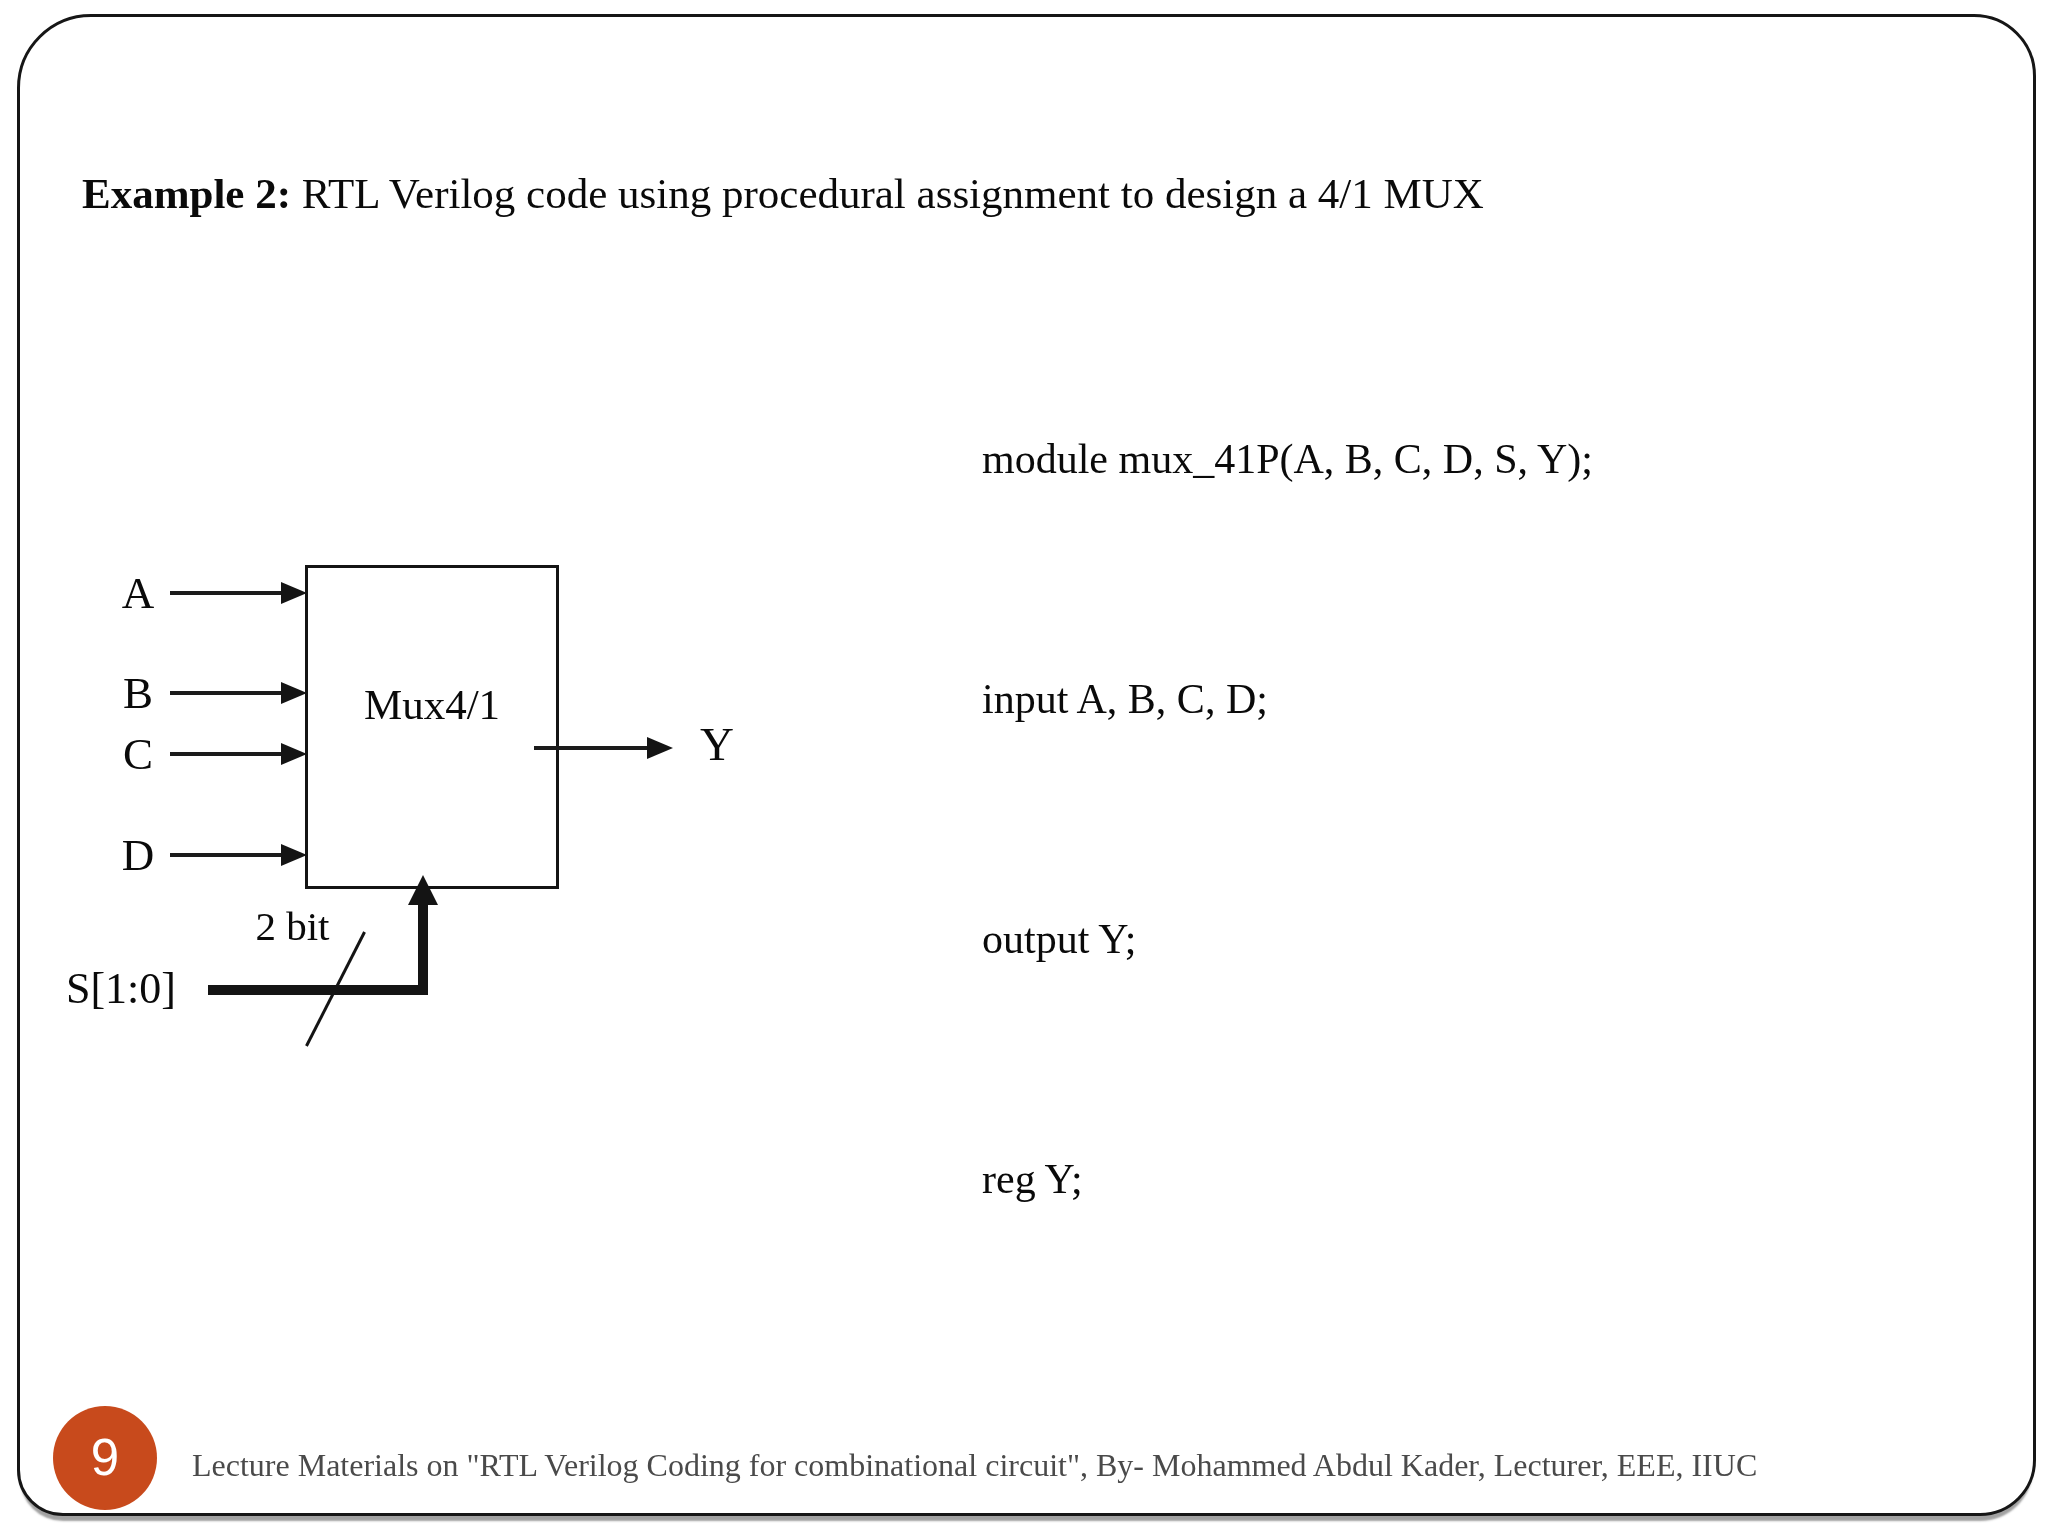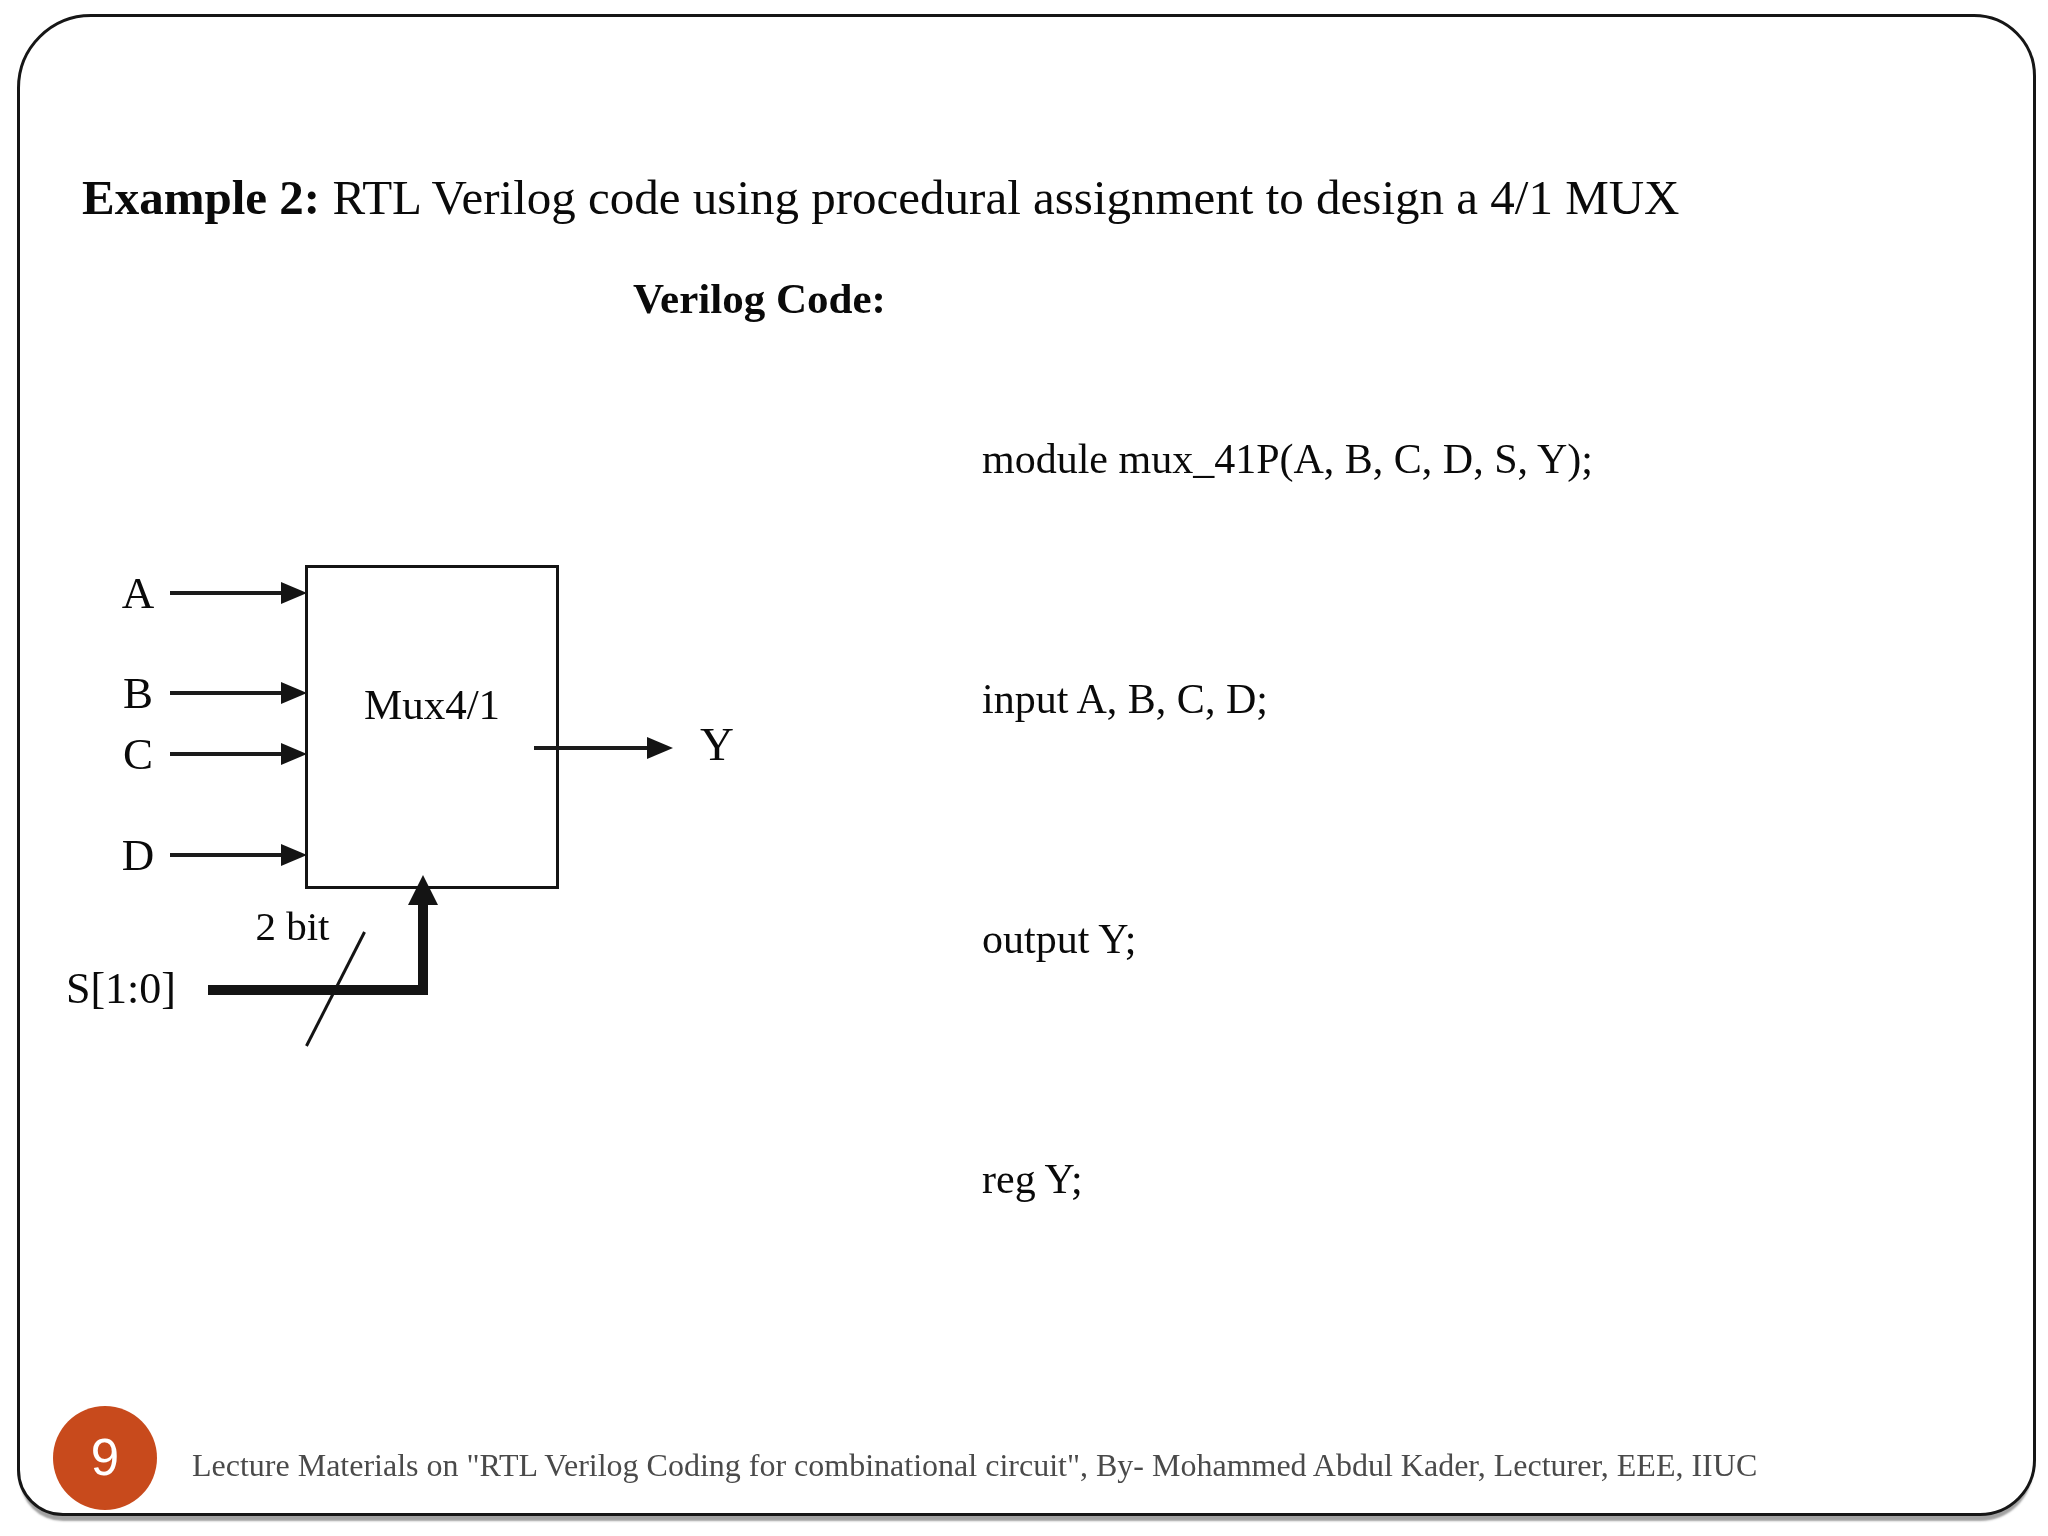--- a/index.html
+++ b/index.html
@@ -15,21 +15,21 @@
     box-shadow:0 8px 2px -3px rgba(110,110,110,0.65);
     background:#ffffff;
   }
   .title{
     position:absolute;left:62px;top:48px;width:1880px;
     font-size:51px;font-weight:bold;letter-spacing:0.5px;
     white-space:nowrap;
   }
   .example-line{
     position:absolute;left:62px;top:152px;width:1700px;
-    font-size:49px;white-space:nowrap;
+    font-size:43px;white-space:nowrap;
   }
   .example-line b{font-weight:bold;}
   .code-label{
     position:absolute;left:613px;top:242px;height:80px;line-height:80px;
     font-size:43px;font-weight:bold;white-space:nowrap;
   }
   .code-block{
     position:absolute;left:962px;top:242px;
     font-size:42px;line-height:80px;white-space:pre;
   }
@@ -87,21 +87,20 @@
 </head>
 <body>
 
 <div class="slide-frame">
 
 
   <div class="example-line">
     <b>Example 2:</b><span> RTL Verilog code using procedural assignment to design a 4/1 MUX</span>
   </div>
 
-  <div class="code-label">Verilog Code:</div>
 
   <div class="code-block">
     <div class="code-line">module mux_41P(A, B, C, D, S, Y);</div>
     <div class="code-line">input A, B, C, D;</div>
     <div class="code-line">output Y;</div>
     <div class="code-line">reg Y;</div>
     
     
     
     

